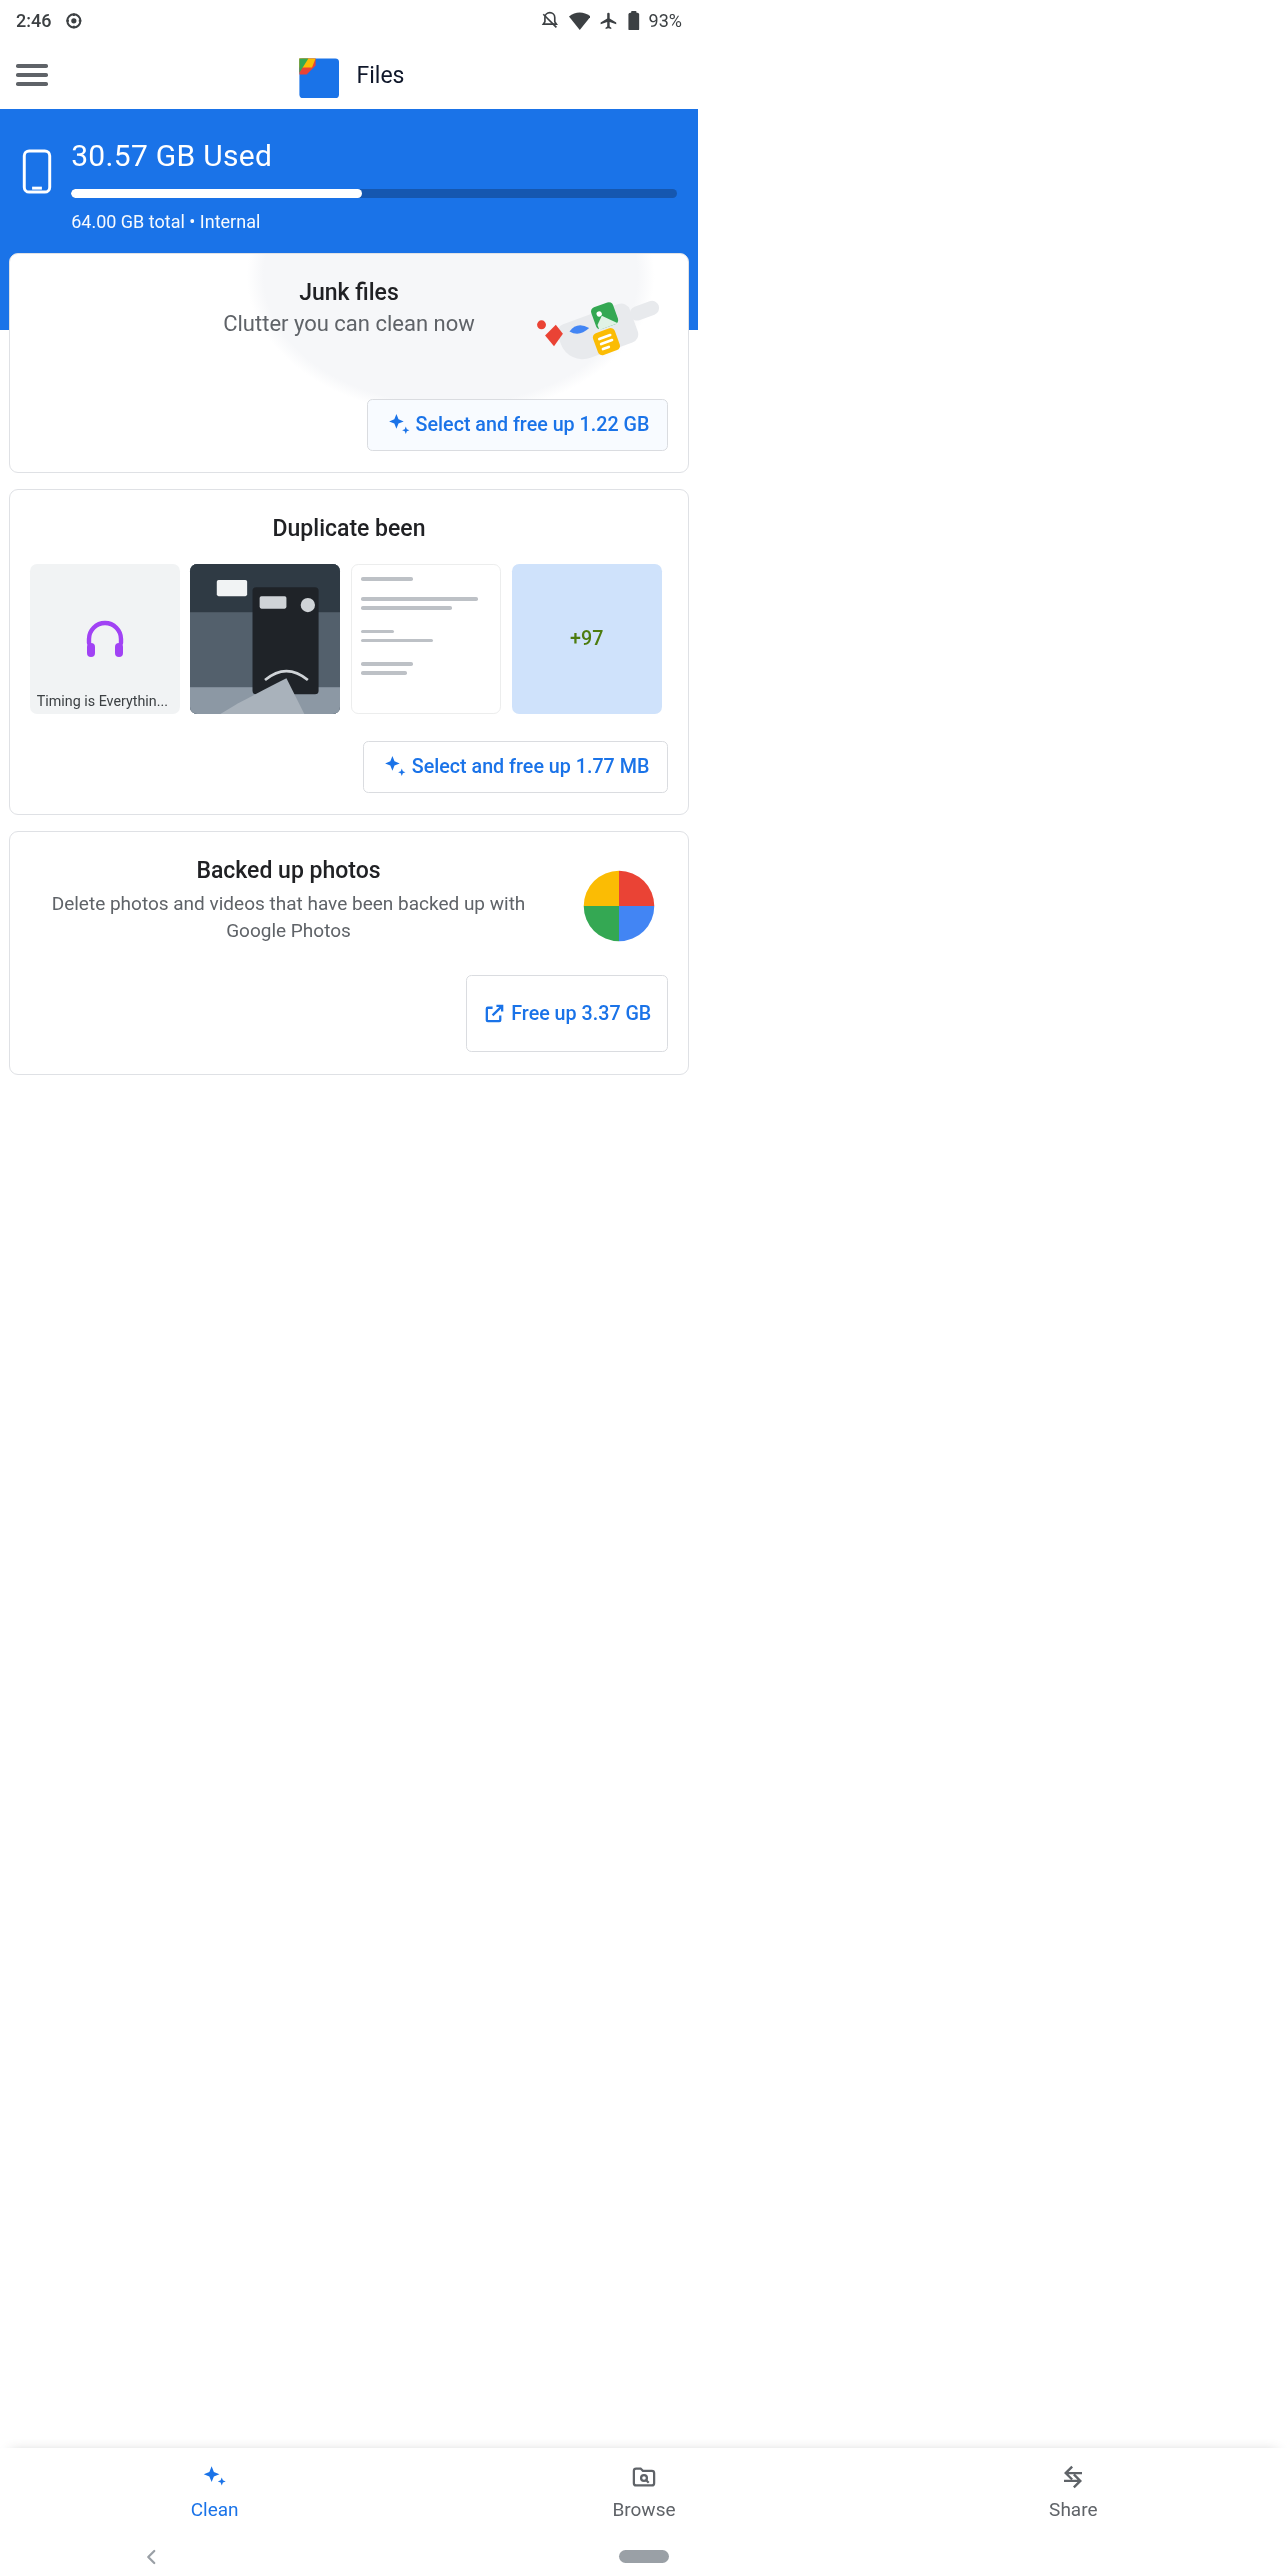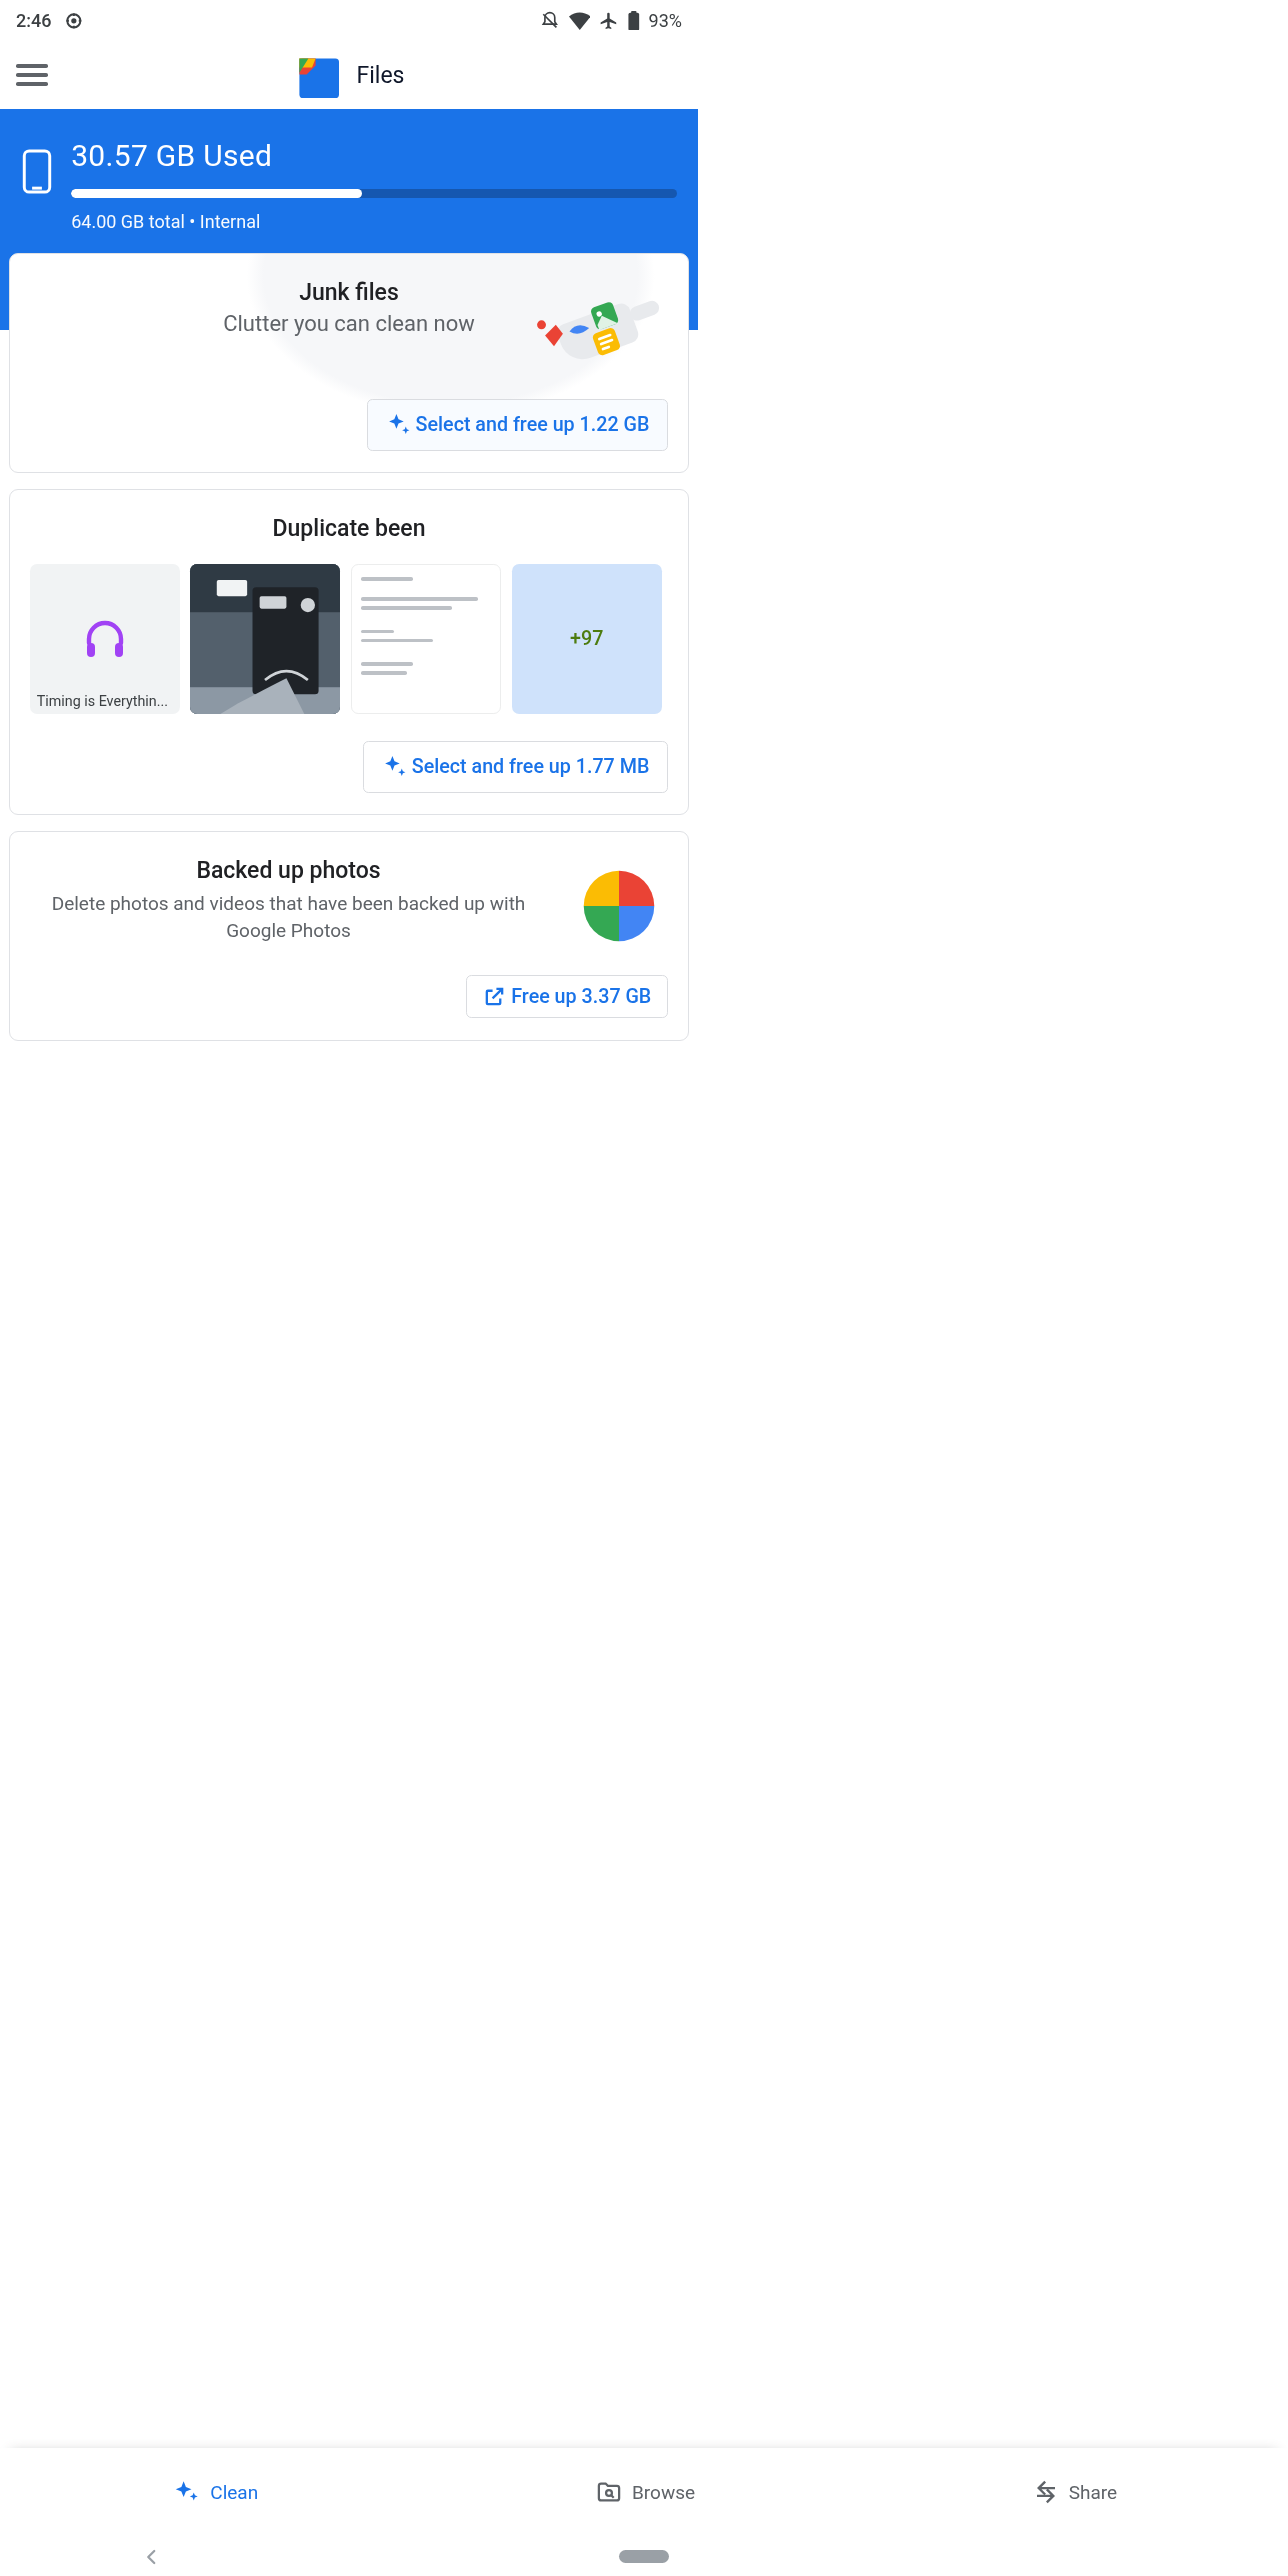--- a/index.html
+++ b/index.html
@@ -30,21 +30,21 @@
 
   
   .stack { padding:0 9px; margin-top:-77px; display:flex; flex-direction:column; gap:16px;text-align:center; }
   .card { background:#fff; border:0.9px solid #dfe1e5; border-radius:9px; padding:25px 19.7px 21.5px 19.7px; position:relative; }
   .card-title { font-size:23px; font-weight:500; color:#202124; }
   .card-sub { font-size:22px; color:#5f6368; margin-top:5.4px; }
 
   
   .action-wrap { display:flex; justify-content:flex-end; }
   .action { display:inline-flex; align-items:center; gap:5px; border:0.9px solid #dadce0; border-radius:5.4px; background:#fff; padding:12.5px 18px; color:#1a73e8; font-size:19.7px; font-weight:500; }
-  .action.link { padding:9px 16px; }
+  .action.link { padding:26px 16px; }
   .sparkle { color:#1a73e8; }
   .openin { width:23px; height:23px; }
 
   
   .junkdeco { position:absolute; right:18px; top:12.5px; }
   .card1 { background: #fff radial-gradient(ellipse 340px 233px at 65% 10%, #f6f7f9 0%, #f6f7f9 55%, #fff 60%); }
   .card1 .action-wrap { margin-top:63px; }
   .card1 .action { background:#f8fbff; }
 
   
@@ -61,21 +61,21 @@
 
   
   .card3 .row { display:flex; align-items:flex-start; gap:23px; }
   .card3 .row .txt { flex:1; }
   .card3 .card-sub { font-size:19px; line-height:1.45; }
   .gphotos { width:98px; height:98px; }
   .card3 .action-wrap { margin-top:19.7px; }
 
   
   .bottomnav { position:absolute; left:0; right:0; bottom:39px; height:89px; background:#fff; display:flex; box-shadow: 0 -5.4px 12.5px -10.7px rgba(0,0,0,.3); }
-  .navitem { flex:1; display:flex; align-items:center; justify-content:center; gap:7.2px; font-size:19px; color:#5f6368; }
+  .navitem { flex:1; display:flex; flex-direction:column; align-items:center; justify-content:center; gap:7.2px; font-size:19px; color:#5f6368; }
   .navitem.active { color:#1a73e8; }
   .navitem svg { width:32px; height:27px; }
 
   
   .sysnav { position:absolute; left:0; right:0; bottom:0; height:39px; display:flex; align-items:center; justify-content:center; }
   .sysnav .pill { width:50px; height:12.5px; border-radius:7.2px; background:#9aa0a6; }
   .sysnav .back { position:absolute; left:143px; }
 </style>
 </head>
 <body>

